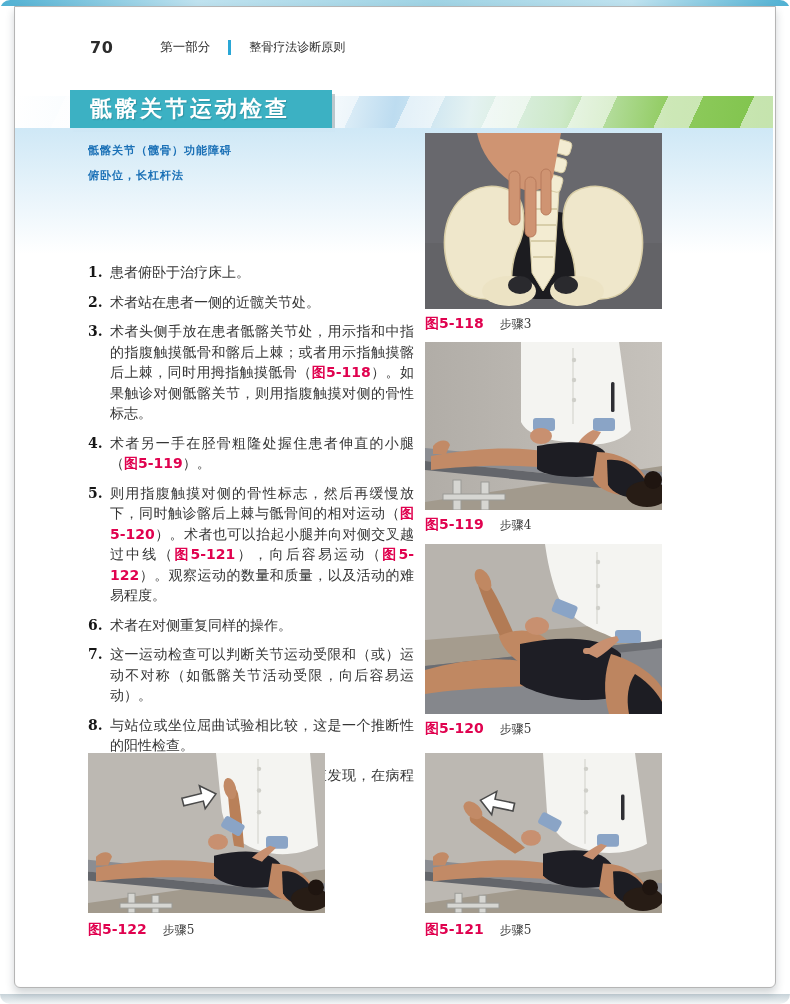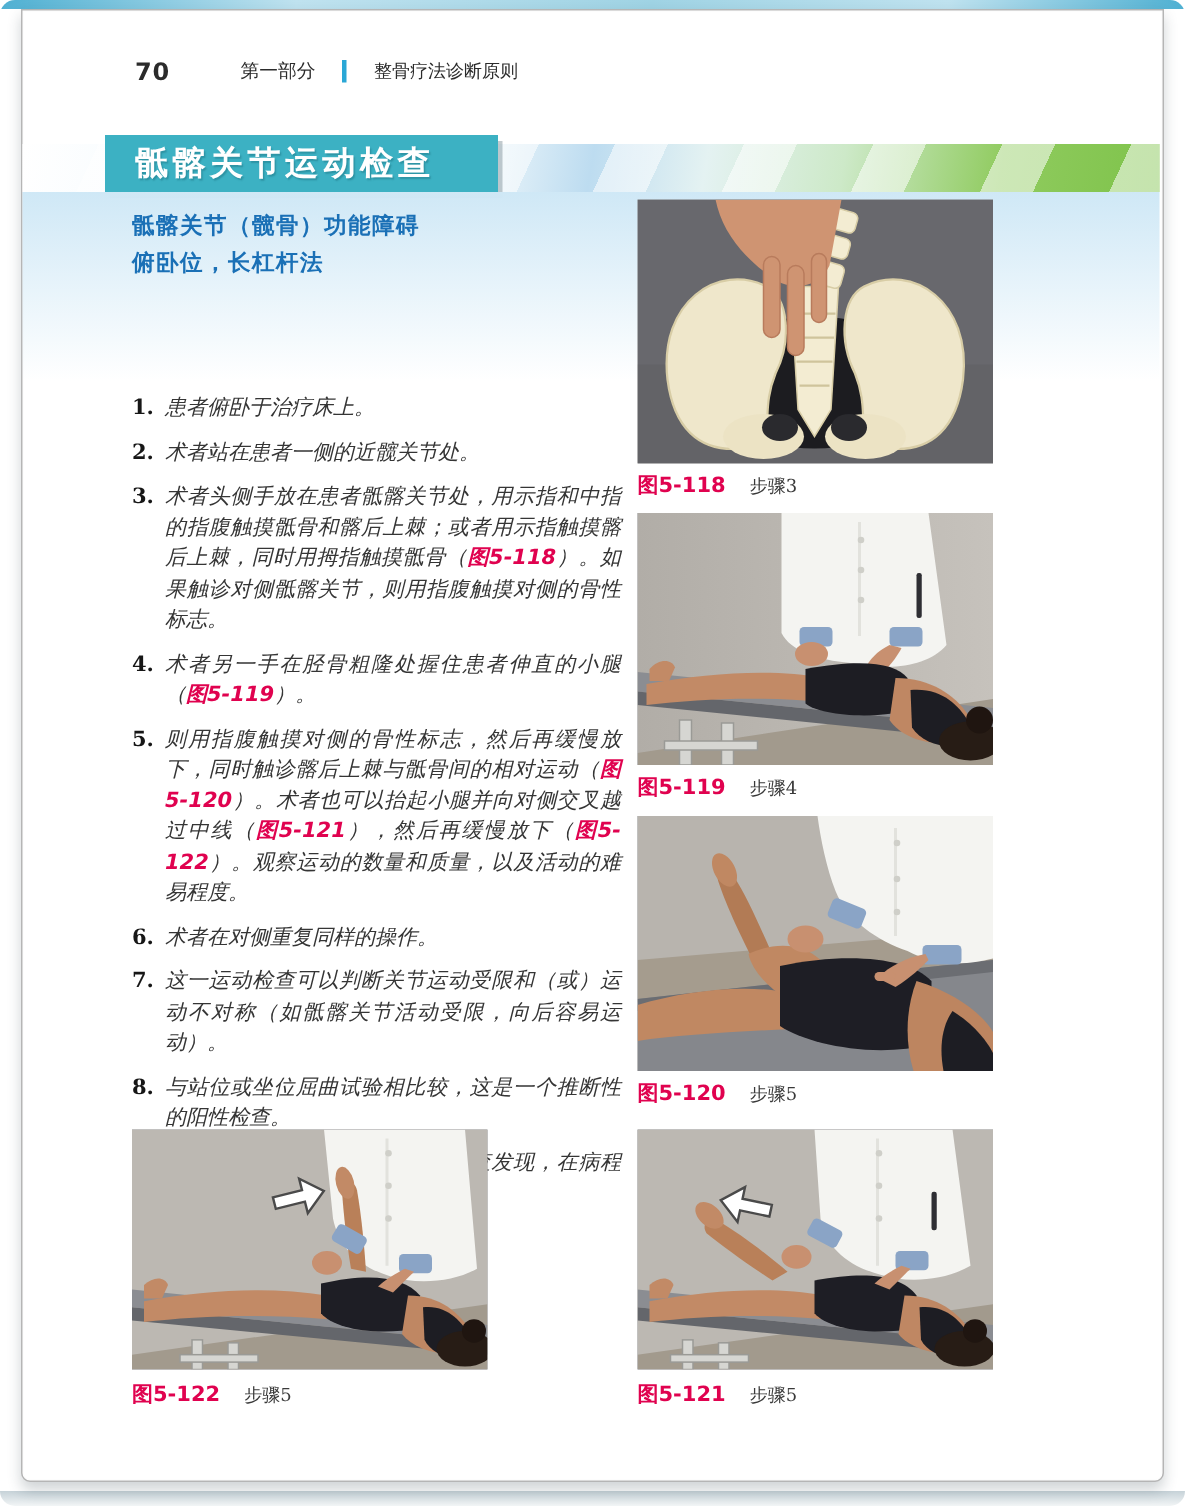--- a/index.html
+++ b/index.html
@@ -27,29 +27,29 @@
     background:repeating-linear-gradient(115deg,rgba(255,255,255,0) 0 46px,rgba(255,255,255,.55) 46px 78px);}
   .banner-box{position:absolute;left:70px;top:90px;width:262px;height:38px;background:#3cb1c3;
     box-shadow:3px 4px 0 rgba(96,118,128,.38);display:flex;align-items:center;text-align:right;}
   .banner-box span{color:#ffffff;font-weight:bold;font-size:22px;letter-spacing:3px;padding-left:20px;
     text-shadow:1px 1px 1px rgba(0,60,70,.25);white-space:nowrap;}
 
   .fade{position:absolute;left:15px;top:128px;width:758px;height:126px;
     background:linear-gradient(#cfe8f6 0%,rgba(255,255,255,0) 100%);}
 
   
-  .intro{position:absolute;left:88px;top:138px;color:#1a70b6;font-weight:bold;font-size:15px;line-height:25px;letter-spacing:1px;}
+  .intro{position:absolute;left:88px;top:138px;color:#1a70b6;font-weight:bold;font-size:11px;line-height:25px;letter-spacing:1px;}
   .intro div{white-space:nowrap;}
 
   
   .steps{position:absolute;left:88px;top:262px;width:326px;margin:0;padding:0;list-style:none;
     font-family:"DejaVu Serif",serif;color:#353535;font-size:14px;line-height:20.5px;}
   .steps li{display:flex;margin-bottom:9px;}
   .steps .num{flex:0 0 22px;font-weight:bold;color:#161616;}
-  .steps .stepbody{flex:1;text-align:justify;font-style:italic;}
+  .steps .stepbody{flex:1;text-align:justify;}
   .ref{color:#e0024f;font-weight:bold;font-family:"DejaVu Sans",sans-serif;}
 
   
   .photo{position:absolute;overflow:hidden;background:#888;}
   .photo svg{display:block;width:100%;height:100%;}
   .caption{position:absolute;display:flex;align-items:baseline;gap:16px;white-space:nowrap;}
   .cap-label{color:#e0024f;font-weight:bold;font-size:14px;font-family:"DejaVu Sans",sans-serif;}
   .cap-step{color:#3a3a3a;font-size:12px;font-family:"DejaVu Serif",serif;}
 
   .p118{left:425px;top:133px;width:237px;height:176px;}
@@ -101,21 +101,21 @@
       <li>
         <span class="num">3.</span>
         <span class="stepbody"><span>术者头侧手放在患者骶髂关节处，用示指和中指的指腹触摸骶骨和髂后上棘；或者用示指触摸髂后上棘，同时用拇指触摸骶骨（</span><span class="ref">图5-118</span><span>）。如果触诊对侧骶髂关节，则用指腹触摸对侧的骨性标志。</span></span>
       </li>
       <li>
         <span class="num">4.</span>
         <span class="stepbody"><span>术者另一手在胫骨粗隆处握住患者伸直的小腿（</span><span class="ref">图5-119</span><span>）。</span></span>
       </li>
       <li>
         <span class="num">5.</span>
-        <span class="stepbody"><span>则用指腹触摸对侧的骨性标志，然后再缓慢放下，同时触诊髂后上棘与骶骨间的相对运动（</span><span class="ref">图5-120</span><span>）。术者也可以抬起小腿并向对侧交叉越过中线（</span><span class="ref">图5-121</span><span>），然后再缓慢放下（</span><span class="ref">图5-122</span><span>）。观察运动的数量和质量，以及活动的难易程度。</span></span>
+        <span class="stepbody"><span>则用指腹触摸对侧的骨性标志，然后再缓慢放下，同时触诊髂后上棘与骶骨间的相对运动（</span><span class="ref">图5-120</span><span>）。术者也可以抬起小腿并向对侧交叉越过中线（</span><span class="ref">图5-121</span><span>），向后容易运动（</span><span class="ref">图5-122</span><span>）。观察运动的数量和质量，以及活动的难易程度。</span></span>
       </li>
       <li>
         <span class="num">6.</span>
         <span class="stepbody"><span>术者在对侧重复同样的操作。</span></span>
       </li>
       <li>
         <span class="num">7.</span>
         <span class="stepbody"><span>这一运动检查可以判断关节运动受限和（或）运动不对称（如骶髂关节活动受限，向后容易运动）。</span></span>
       </li>
       <li>

